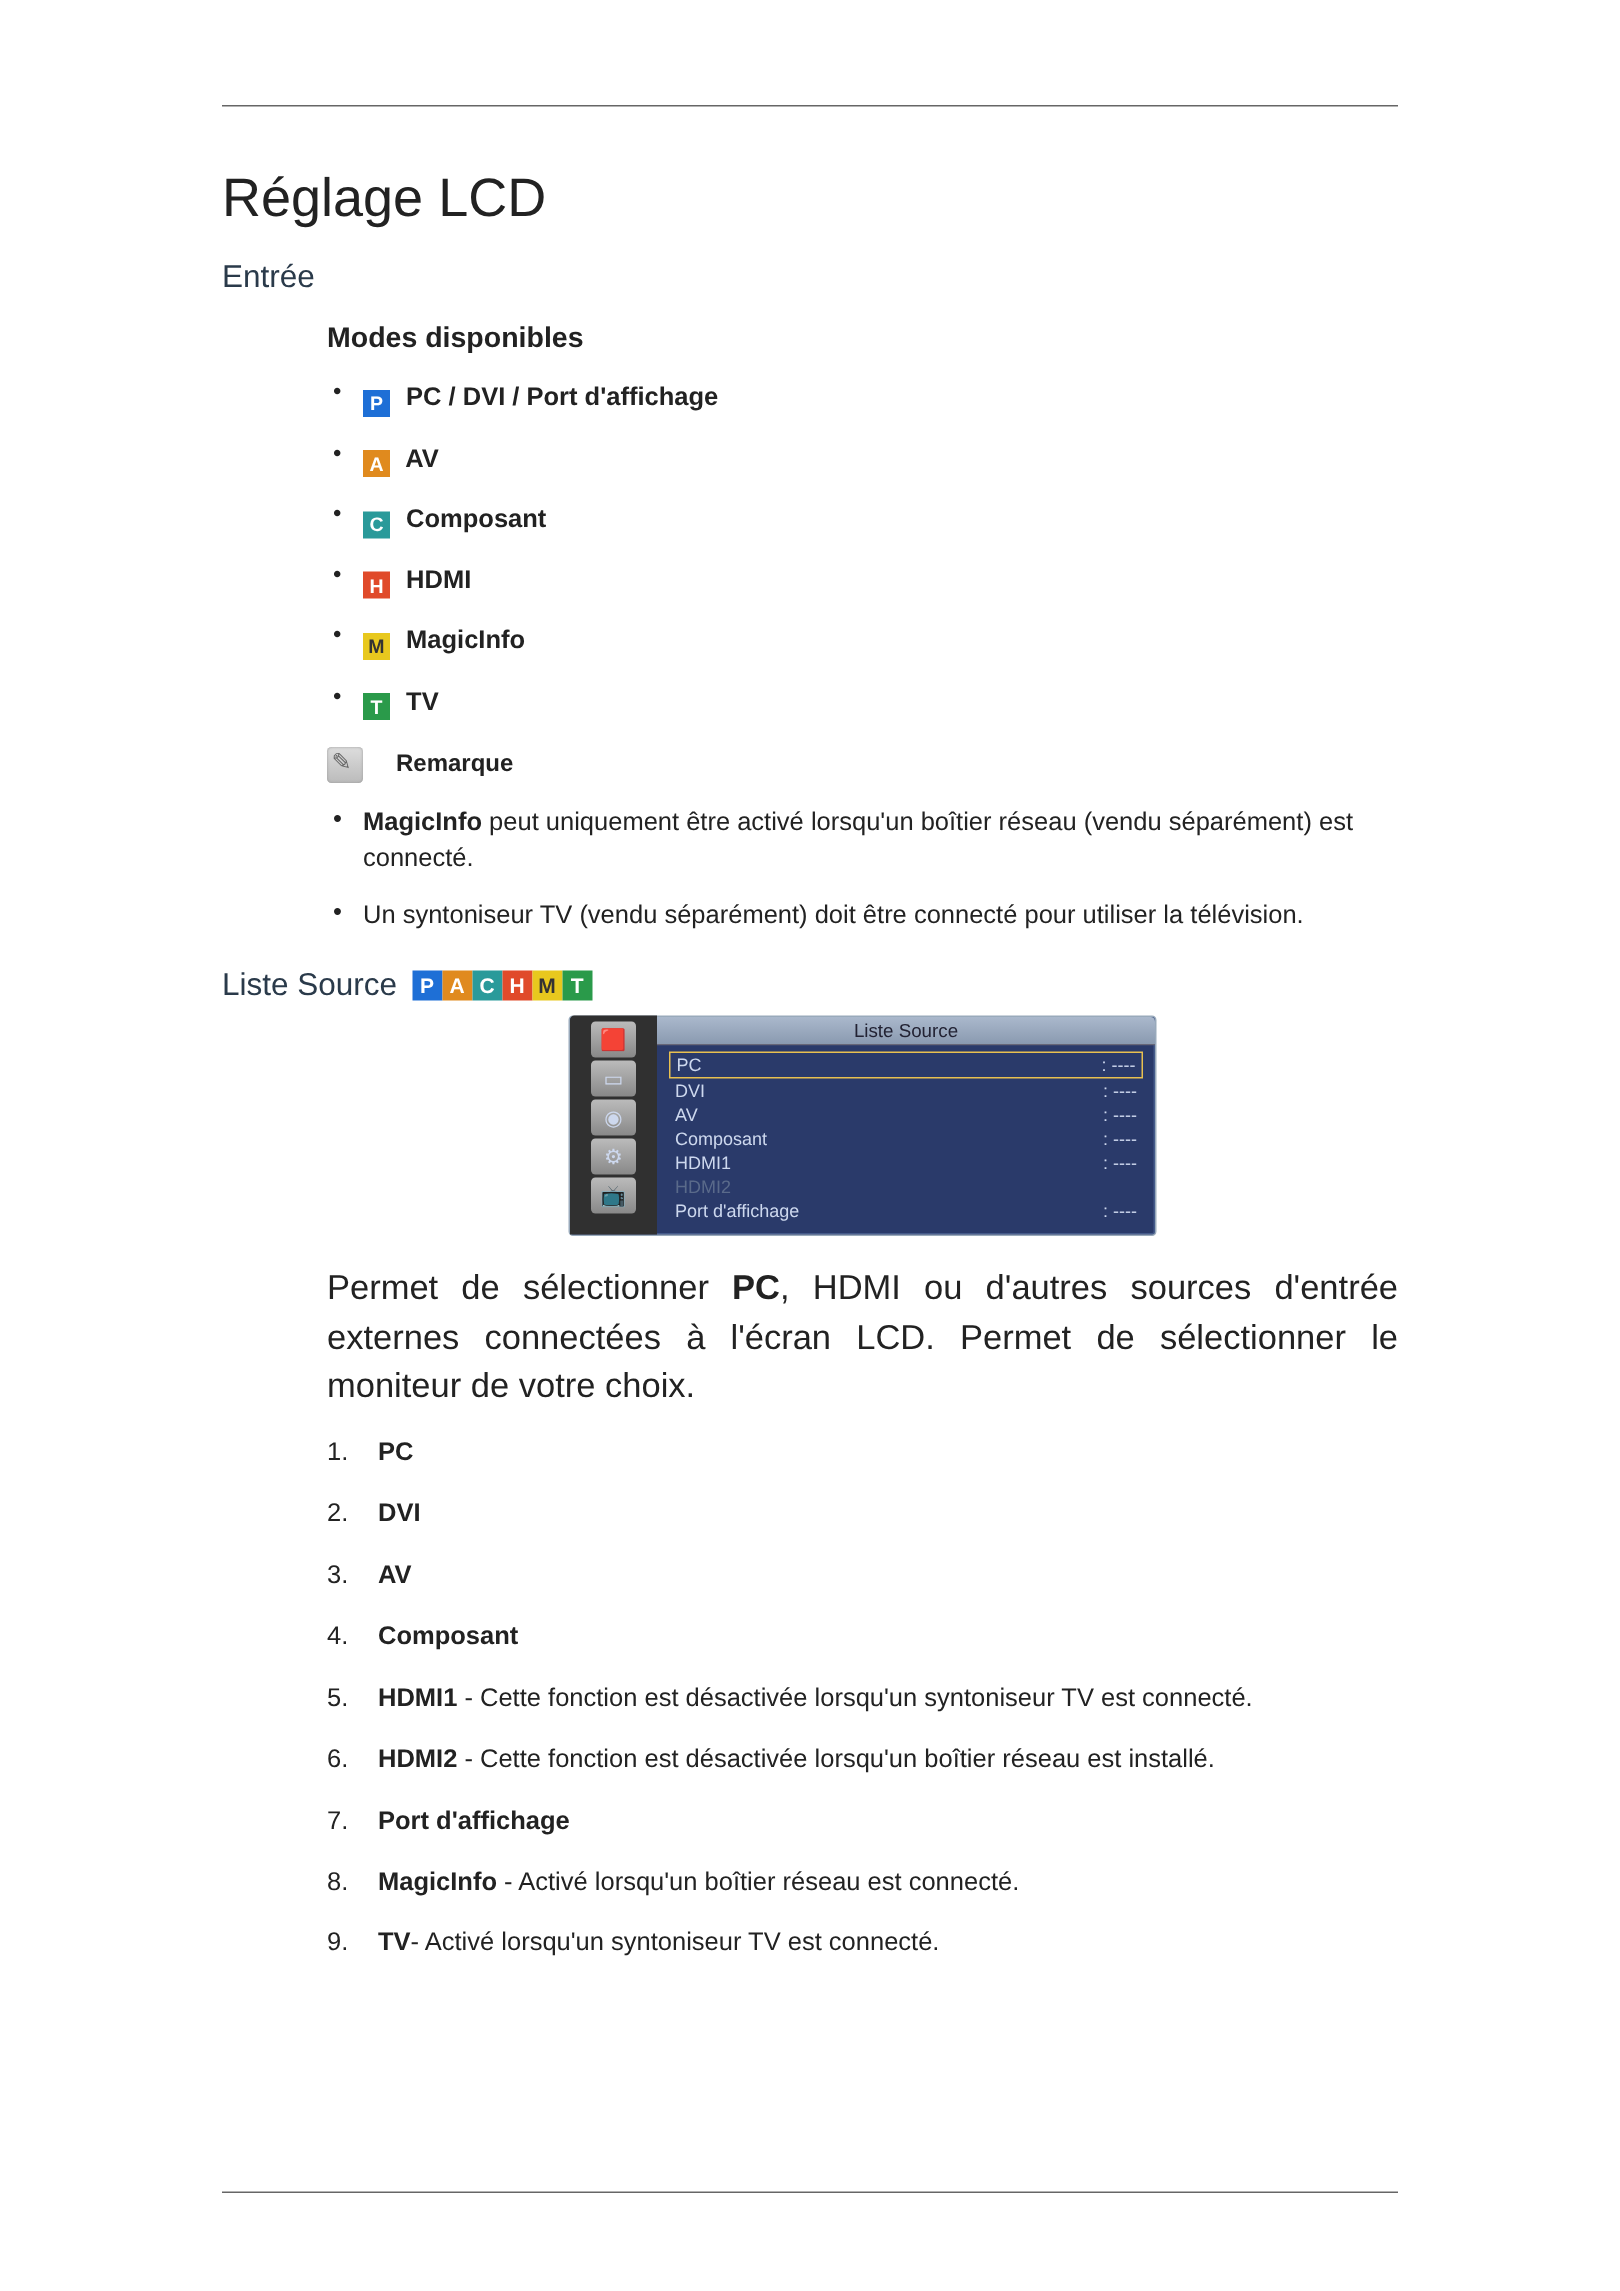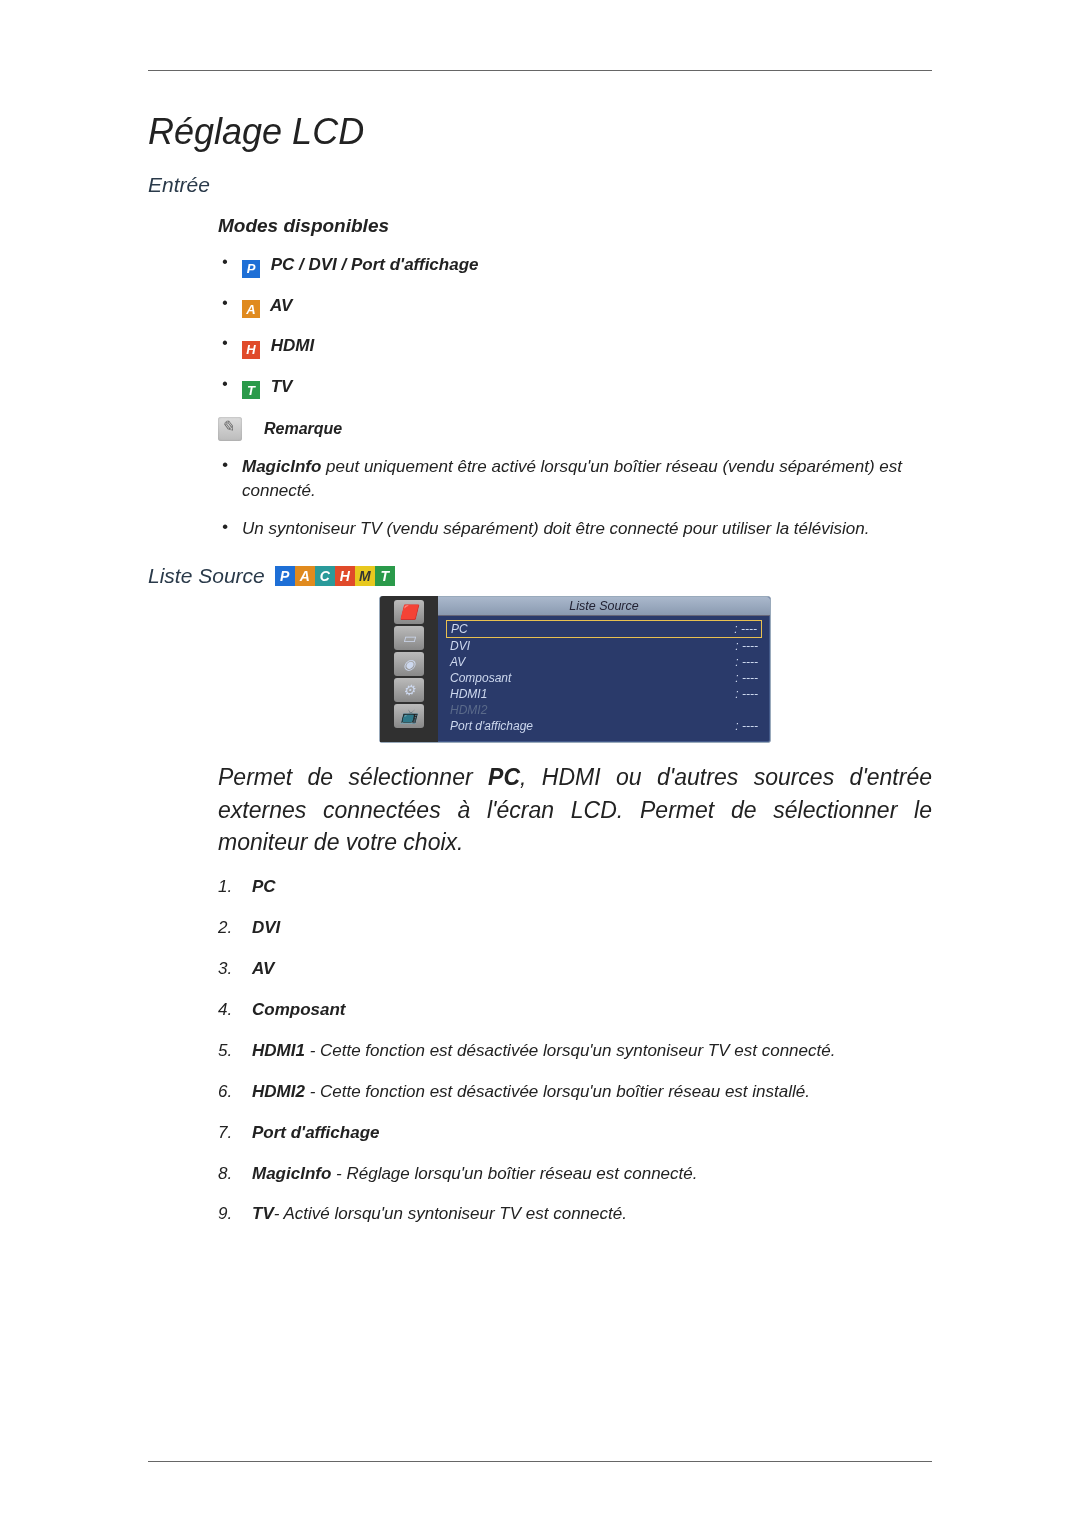--- a/index.html
+++ b/index.html
@@ -9,21 +9,20 @@
     font-family: Arial, Helvetica, sans-serif;
     color: #222;
   }
   .page {
     width: 964px;
     min-height: 1527px;
     margin: 0 auto;
     padding: 70px 90px 60px 90px;
     box-sizing: border-box;
     position: relative;
-    font-style: italic;
   }
   .hr-top, .hr-bottom {
     border: none;
     border-top: 1px solid #666;
     margin: 0;
   }
   .hr-top { margin-bottom: 40px; }
   .hr-bottom { position: absolute; bottom: 65px; left:90px; right:90px; }
   h1.page-title {
     font-size: 36px;
@@ -255,21 +254,27 @@
     <h3 class="subheading">Modes disponibles</h3>
 
     <ul class="bullet-list">
       <li>
         <span class="mode-icon icon-p">P</span><span class="b"> PC / DVI / Port d'affichage</span>
       </li>
       <li>
         <span class="mode-icon icon-a">A</span><span class="b"> AV</span>
       </li>
       <li>
+        <span class="mode-icon icon-c">C</span><span class="b"> Composant</span>
+      </li>
+      <li>
         <span class="mode-icon icon-h">H</span><span class="b"> HDMI</span>
+      </li>
+      <li>
+        <span class="mode-icon icon-m">M</span><span class="b"> MagicInfo</span>
       </li>
       <li>
         <span class="mode-icon icon-t">T</span><span class="b"> TV</span>
       </li>
     </ul>
 
     <div class="note-line">
       <span class="note-icon"></span>
       <span class="note-label">Remarque</span>
     </div>
@@ -346,20 +351,20 @@
     </p>
 
     <ol class="num-list">
       <li><span class="b">PC</span><span></span></li>
       <li><span class="b">DVI</span><span></span></li>
       <li><span class="b">AV</span><span></span></li>
       <li><span class="b">Composant</span><span></span></li>
       <li><span class="b">HDMI1</span><span> - Cette fonction est désactivée lorsqu'un syntoniseur TV est connecté.</span></li>
       <li><span class="b">HDMI2</span><span> - Cette fonction est désactivée lorsqu'un boîtier réseau est installé.</span></li>
       <li><span class="b">Port d'affichage</span><span></span></li>
-      <li><span class="b">MagicInfo</span><span> - Réglage lorsqu'un boîtier réseau est connecté.</span></li>
+      <li><span class="b">MagicInfo</span><span> - Activé lorsqu'un boîtier réseau est connecté.</span></li>
       <li><span class="b">TV</span><span>- Activé lorsqu'un syntoniseur TV est connecté.</span></li>
     </ol>
 
   </div>
 
   <hr class="hr-bottom">
 </div>
 
 </body></html>

